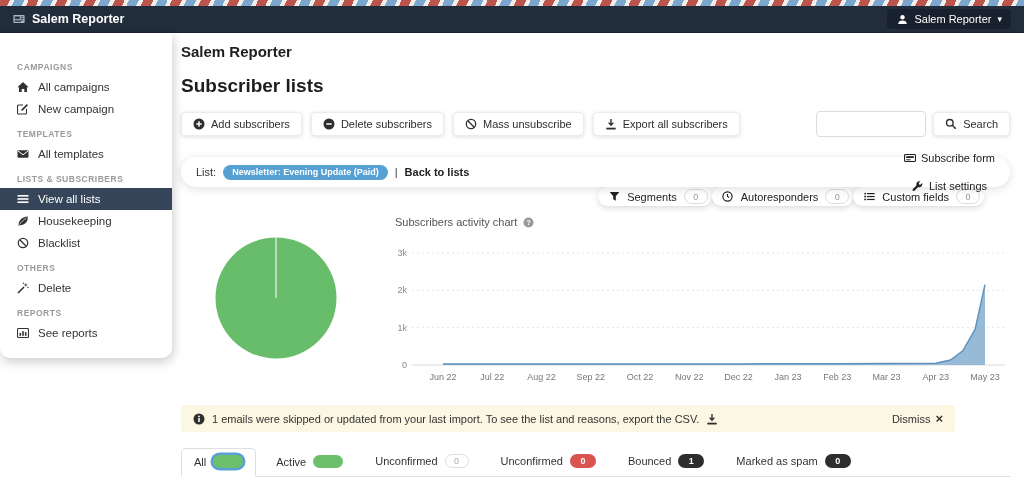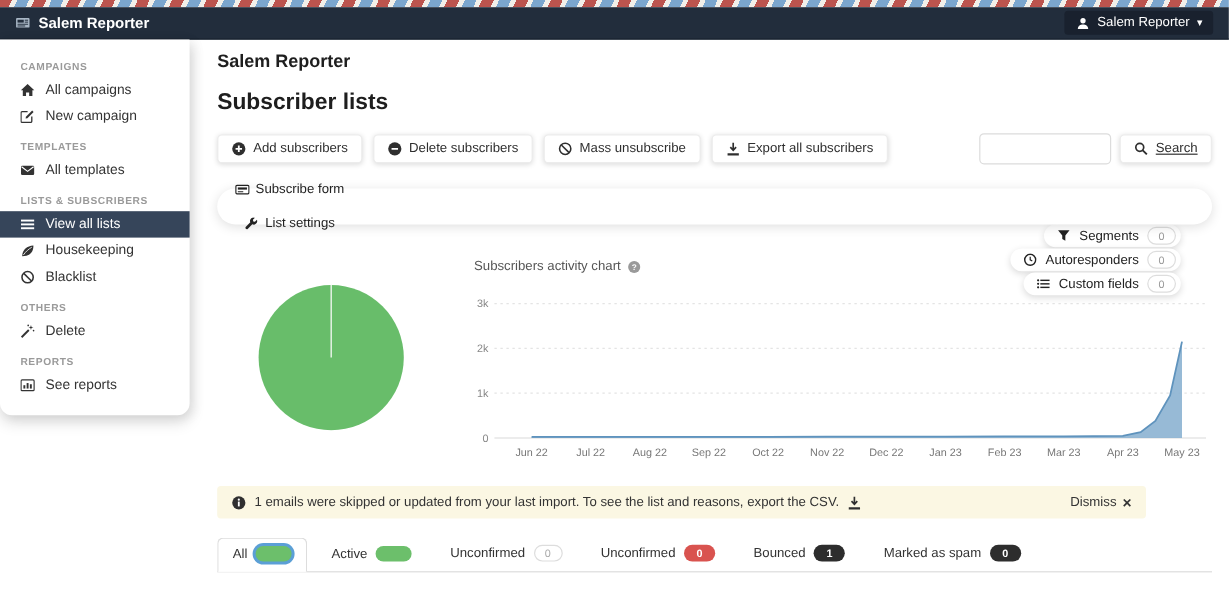--- a/index.html
+++ b/index.html
@@ -13,51 +13,51 @@
 
   
   .navbar { position:absolute; top:6px; left:0; width:100%; height:27px; background:#222d3c;
     display:flex; align-items:center; justify-content:space-between; padding:0 13px; border-bottom:1px solid #1a2330; }
   .brand { display:flex; align-items:center; gap:7px; color:#fff; font-size:12.5px; font-weight:bold; }
   .userbtn { display:flex; align-items:center; gap:6px; background:#19212e; color:#fff; font-size:11px;
     padding:4px 9px; border-radius:3px; border:none; cursor:pointer; }
   .caret { font-size:9px; line-height:1; }
 
   
-  .sidebar { position:absolute; top:33px; left:0; width:158px; background:#fff; padding:8px 0 14px;
+  .sidebar { position:absolute; top:33px; left:0; width:172px; background:#fff; padding:20px 0 14px;
     border-radius:0 0 10px 10px; box-shadow:0 5px 12px rgba(0,0,0,.15), 4px 2px 9px rgba(0,0,0,.06); z-index:5; }
   .side-sec { padding:9px 17px 4px; font-size:8.5px; font-weight:bold; color:#9a9a9a; letter-spacing:.5px; }
   .side-item { display:flex; align-items:center; gap:9px; padding:5px 17px; font-size:11.5px; color:#333; cursor:pointer; }
   .side-item.active { background:#36455a; color:#fff; }
   .icn { display:inline-flex; width:12px; justify-content:center; }
 
   
   .page-title { position:absolute; top:43px; left:181px; font-size:15px; color:#1e1e1e; }
   .section-title { position:absolute; top:75px; left:181px; font-size:19px; color:#1e1e1e; }
 
   
   .toolbar { position:absolute; top:112px; left:181px; display:flex; gap:9px;align-items:flex-end; }
   .btn { display:flex; align-items:center; gap:6px; background:#fff; border:1px solid #ececec; border-radius:4px;
     box-shadow:0 1px 4px rgba(0,0,0,.13); padding:5px 11px; font-size:11px; color:#2e2e2e; cursor:pointer; white-space:nowrap; }
 
-  .searchwrap { position:absolute; top:111px; right:14px; display:flex; gap:7px; align-items:center;text-decoration:underline; }
+  .searchwrap { position:absolute; top:111px; right:14px; display:flex; gap:7px; align-items:center; }
   .search-input { width:110px; height:26px; border:1px solid #dcdcdc; border-radius:4px; background:#fff; padding:0 8px; font-size:11px; }
 
   
   .listbar { position:absolute; top:157px; left:181px; width:829px; height:30px; background:#fff; border-radius:16px;
     box-shadow:0 2px 10px rgba(0,0,0,.13); display:flex; align-items:center; justify-content:space-between;
     padding:0 15px; font-size:11px; z-index:4; }
   .list-left { display:flex; align-items:center; gap:7px; }
   .list-badge { background:#56a0d3; color:#fff; font-size:9px; font-weight:bold; padding:2.5px 9px; border-radius:10px; }
   .back-link { font-weight:bold; color:#222; cursor:pointer; }
   .list-right { display:flex; align-items:center; gap:16px;flex-direction:column; }
   .tool-link { display:flex; align-items:center; gap:5px; color:#222; cursor:pointer; }
 
   
-  .cascade { position:absolute; top:187px; right:40px; display:flex; flex-direction:column; align-items:flex-end; z-index:3; }
+  .cascade { position:absolute; top:187px; right:40px; display:flex; flex-direction:row; align-items:flex-end; z-index:3; }
   .cascade-row { display:flex; align-items:center; gap:7px; background:#fff; border-radius:11px;
     box-shadow:0 2px 6px rgba(0,0,0,.15); padding:2px 4px 2px 10px; font-size:11px; color:#222; margin-bottom:1px; cursor:pointer; }
   .zero-pill { min-width:24px; text-align:center; background:#fff; border:1px solid #ddd; border-radius:9px;
     color:#999; font-size:9px; padding:1.5px 0; }
 
   
   .pie { position:absolute; top:237px; left:215px; width:122px; height:122px; }
   .chart-head { position:absolute; top:216px; left:395px; display:flex; align-items:center; gap:5px; font-size:11px; color:#555; }
   .chart-box { position:absolute; top:243px; left:392px; }
 
@@ -248,20 +248,26 @@
         <svg width="12" height="12" viewBox="0 0 12 12">
           <circle cx="4.8" cy="4.8" r="3.3" fill="none" stroke="#2f2f2f" stroke-width="1.4"></circle>
           <path d="M7.3 7.3l3.4 3.4" stroke="#2f2f2f" stroke-width="1.6"></path>
         </svg>
       </span>
     <span>Search</span>
   </button>
 </div>
 
 <div class="listbar">
+  <div class="list-left">
+    <span>List:</span>
+    <span class="list-badge">Newsletter: Evening Update (Paid)</span>
+    <span>|</span>
+    <span class="back-link">Back to lists</span>
+  </div>
   <div class="list-right">
     <span class="tool-link">
       <span class="icn">
           <svg width="12" height="12" viewBox="0 0 12 12">
             <rect x=".5" y="2.5" width="11" height="7" rx="1" fill="none" stroke="#222" stroke-width="1.1"></rect>
             <rect x="2.2" y="4.2" width="7.6" height="1.8" fill="#222"></rect>
             <path d="M2.2 7.8h4.5" stroke="#222" stroke-width="1"></path>
           </svg>
         </span>
       <span>Subscribe form</span>

